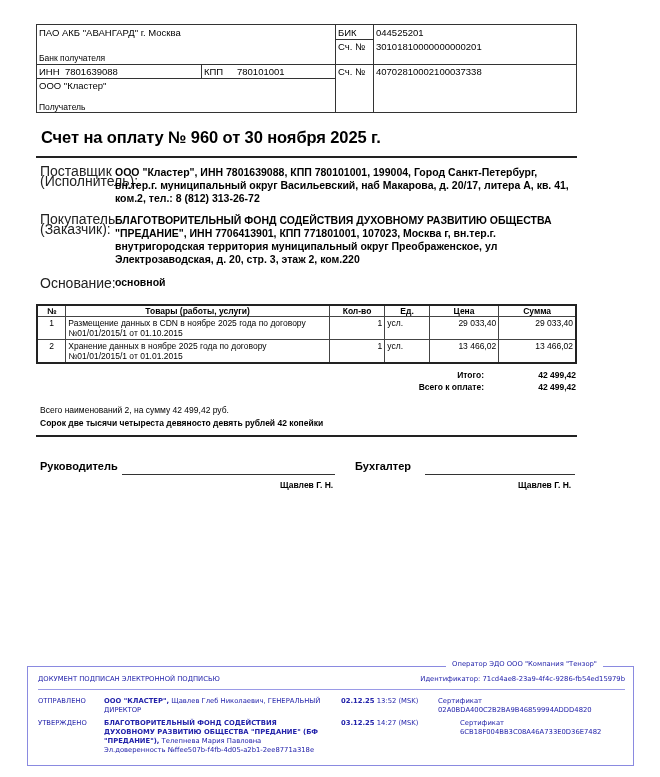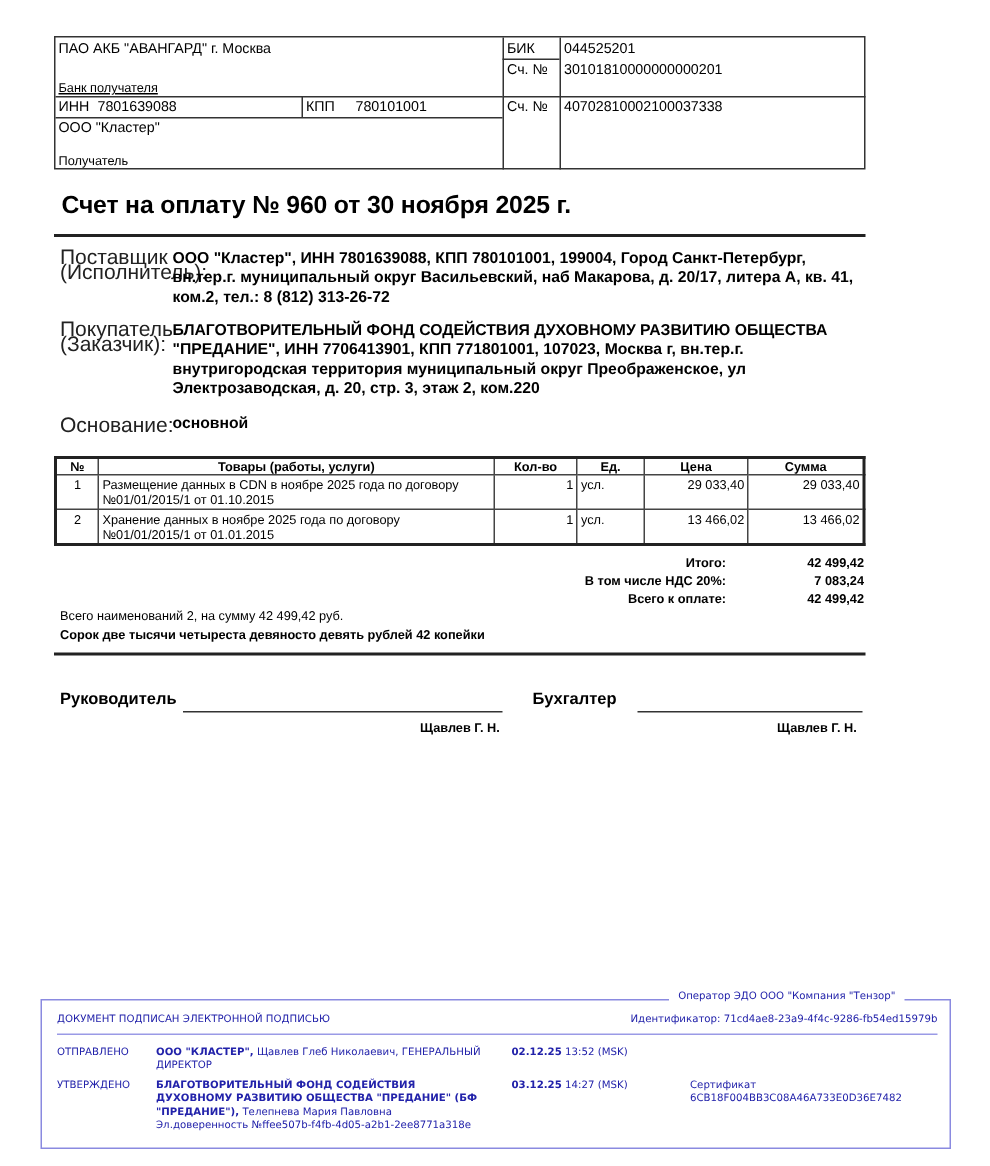--- a/index.html
+++ b/index.html
@@ -57,21 +57,21 @@
 <div class="bank">
   <div class="vline" style="left:298px; top:0; height:88px;"></div>
   <div class="vline" style="left:336px; top:0; height:88px;"></div>
   <div class="vline" style="left:164px; top:39px; height:14px;"></div>
   <div class="hline" style="left:0; width:298px; top:39px;"></div>
   <div class="hline" style="left:0; width:298px; top:53px;"></div>
   <div class="hline" style="left:298px; width:38px; top:14px;"></div>
   <div class="hline" style="left:298px; width:242px; top:39px;"></div>
 
   <span class="cell" style="left:2px; top:2px;">ПАО АКБ "АВАНГАРД" г. Москва</span>
-  <span class="cell" style="left:2px; top:28px; font-size:8.5px;text-decoration:underline;">Банк получателя</span>
+  <span class="cell" style="left:2px; top:28px; font-size:8.5px;">Банк получателя</span>
   <span class="cell" style="left:2px; top:41px;">ИНН</span>
   <span class="cell" style="left:28px; top:41px;">7801639088</span>
   <span class="cell" style="left:167px; top:41px;">КПП</span>
   <span class="cell" style="left:200px; top:41px;">780101001</span>
   <span class="cell" style="left:2px; top:55px;">ООО "Кластер"</span>
   <span class="cell" style="left:2px; top:77px; font-size:8.5px;">Получатель</span>
 
   <span class="cell" style="left:301px; top:2px;">БИК</span>
   <span class="cell" style="left:339px; top:2px;">044525201</span>
   <span class="cell" style="left:301px; top:16px;">Сч. №</span>
@@ -128,24 +128,20 @@
     </tr>
   </tbody>
 </table>
 
 <div class="totals">
   <div class="row">
     <span class="lbl">Итого:</span>
     <span class="val">42 499,42</span>
   </div>
   <div class="row">
-    <span class="lbl">В том числе НДС 20%:</span>
-    <span class="val">7 083,24</span>
-  </div>
-  <div class="row">
     <span class="lbl">Всего к оплате:</span>
     <span class="val">42 499,42</span>
   </div>
 </div>
 
 <div class="summary1">Всего наименований 2, на сумму 42 499,42 руб.</div>
 <div class="summary2">Сорок две тысячи четыреста девяносто девять рублей 42 копейки</div>
 <div class="rule" style="top:435px;"></div>
 
 <div class="sig-label" style="left:40px;">Руководитель</div>
@@ -158,18 +154,19 @@
 
 <div class="esig">
   <span class="op">Оператор ЭДО ООО "Компания "Тензор"</span>
   <span class="hdr">ДОКУМЕНТ ПОДПИСАН ЭЛЕКТРОННОЙ ПОДПИСЬЮ</span>
   <span class="ident">Идентификатор: 71cd4ae8-23a9-4f4c-9286-fb54ed15979b</span>
   <div class="sep"></div>
 
   <span class="r" style="left:10px; top:30px;">ОТПРАВЛЕНО</span>
   <span class="r" style="left:76px; top:30px; width:225px;"><b>ООО "КЛАСТЕР",</b> <span>Щавлев Глеб Николаевич, ГЕНЕРАЛЬНЫЙ ДИРЕКТОР</span></span>
   <span class="r" style="left:313px; top:30px;"><b>02.12.25</b> <span>13:52 (MSK)</span></span>
+  <span class="r" style="left:410px; top:30px;">Сертификат 02A0BDA400C2B2BA9B46859994ADDD4820</span>
 
   <span class="r" style="left:10px; top:52px;">УТВЕРЖДЕНО</span>
   <span class="r" style="left:76px; top:52px; width:225px;"><b>БЛАГОТВОРИТЕЛЬНЫЙ ФОНД СОДЕЙСТВИЯ ДУХОВНОМУ РАЗВИТИЮ ОБЩЕСТВА "ПРЕДАНИЕ" (БФ "ПРЕДАНИЕ"),</b> <span>Телепнева Мария Павловна</span><br><span>Эл.доверенность №ffee507b-f4fb-4d05-a2b1-2ee8771a318e</span></span>
   <span class="r" style="left:313px; top:52px;"><b>03.12.25</b> <span>14:27 (MSK)</span></span>
   <span class="r" style="left:432px; top:52px;">Сертификат 6CB18F004BB3C08A46A733E0D36E7482</span>
 </div>
 
 </body></html>

